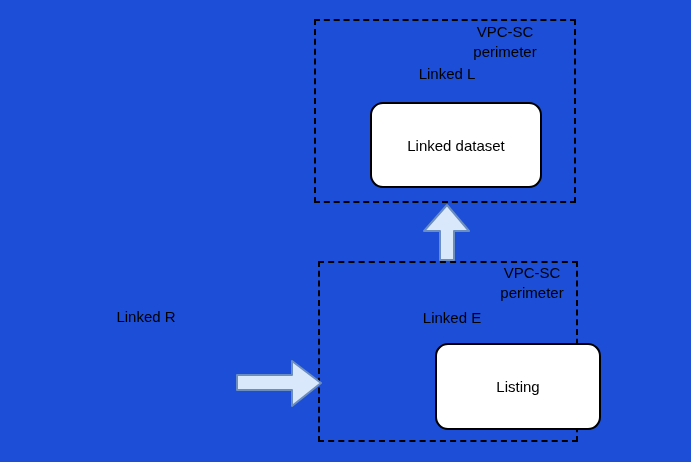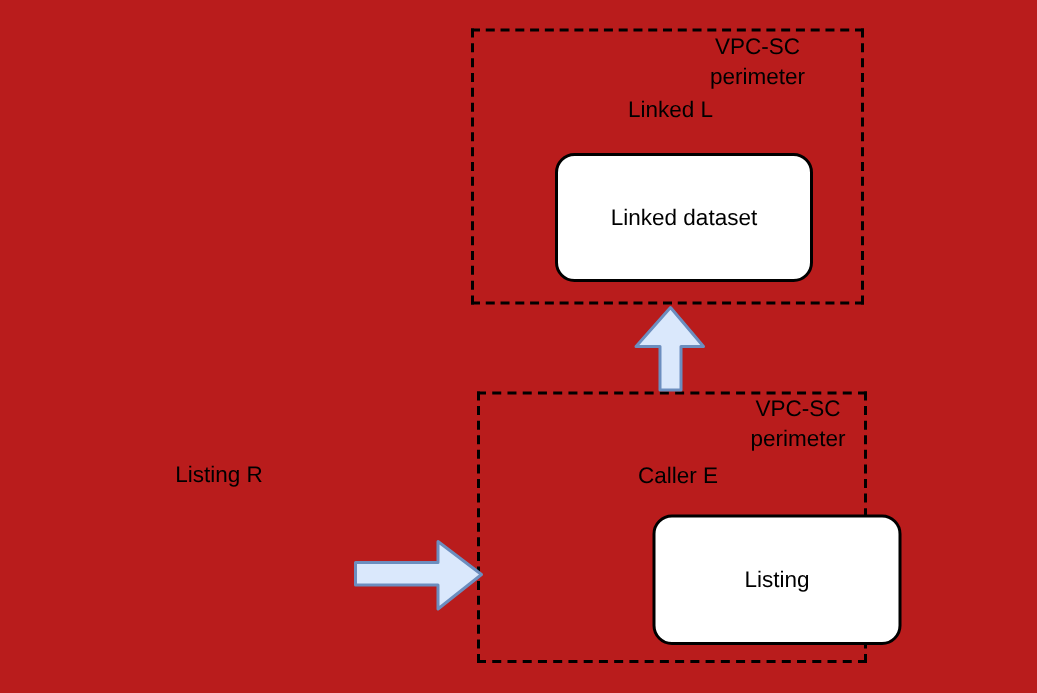--- a/index.html
+++ b/index.html
@@ -4,21 +4,21 @@
 <style>
   html, body {
     margin: 0;
     padding: 0;
     background: #ffffff;
   }
   .canvas {
     position: relative;
     width: 691px;
     height: 462px;
-    background: #b91c1c;
+    background: #1d4ed8;
     font-family: "Liberation Sans", sans-serif;
     font-size: 15px;
     color: #000000;
     overflow: hidden;
   }
   .perimeter {
     position: absolute;
     border: 2px dashed #000000;
     box-sizing: border-box;
     background: transparent;
@@ -74,25 +74,25 @@
 
   <div class="perimeter perimeter-top"></div>
   <div class="label label-wrap perimeter-label-top">VPC-SC perimeter</div>
   <div class="label project-label-top">Linked L</div>
   <div class="node node-linked-dataset">
     <span>Linked dataset</span>
   </div>
 
   <div class="perimeter perimeter-bottom"></div>
   <div class="label label-wrap perimeter-label-bottom">VPC-SC perimeter</div>
-  <div class="label project-label-bottom">Caller E</div>
+  <div class="label project-label-bottom">Linked E</div>
   <div class="node node-listing">
     <span>Listing</span>
   </div>
 
-  <div class="label project-label-external">Listing R</div>
+  <div class="label project-label-external">Linked R</div>
 
   <svg class="arrow-overlay" width="691" height="462" viewBox="0 0 691 462">
     <polygon class="block-arrow" points="237,375 292,375 292,361 321,383 292,406 292,390 237,390" fill="#dae8fc"></polygon>
     <polygon class="block-arrow" points="447,205 469,231 454,231 454,260 440,260 440,231 424,231" fill="#dae8fc"></polygon>
   </svg>
 
 </div>
 
 </body></html>

